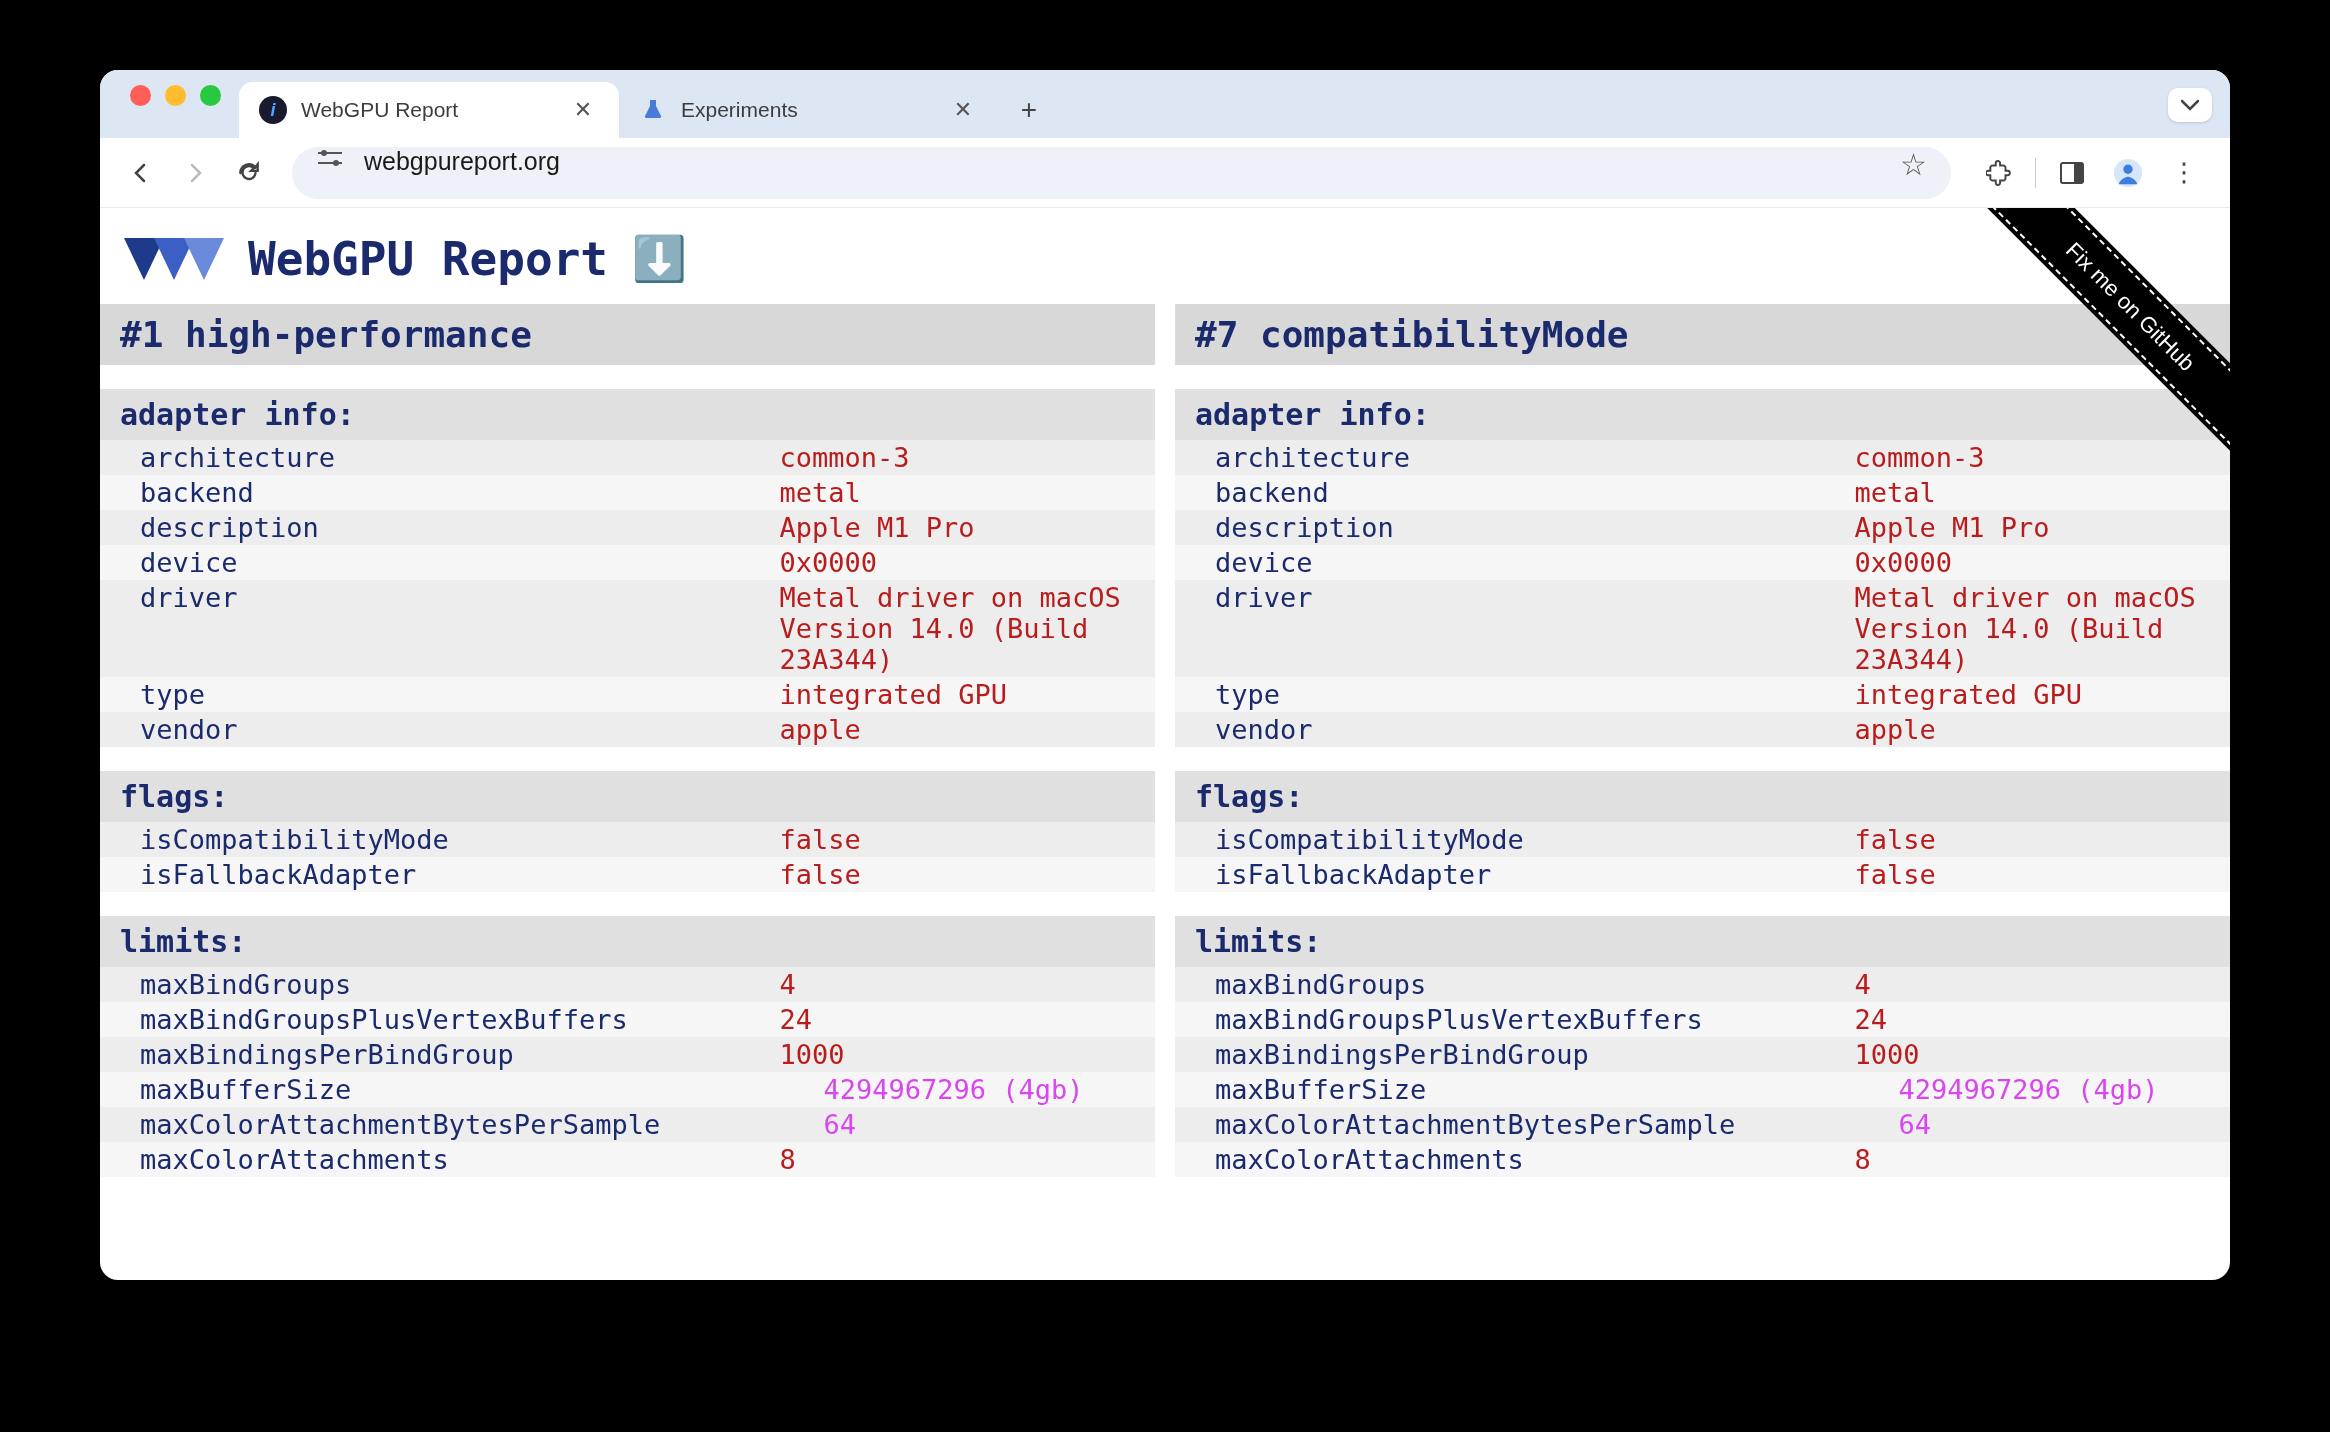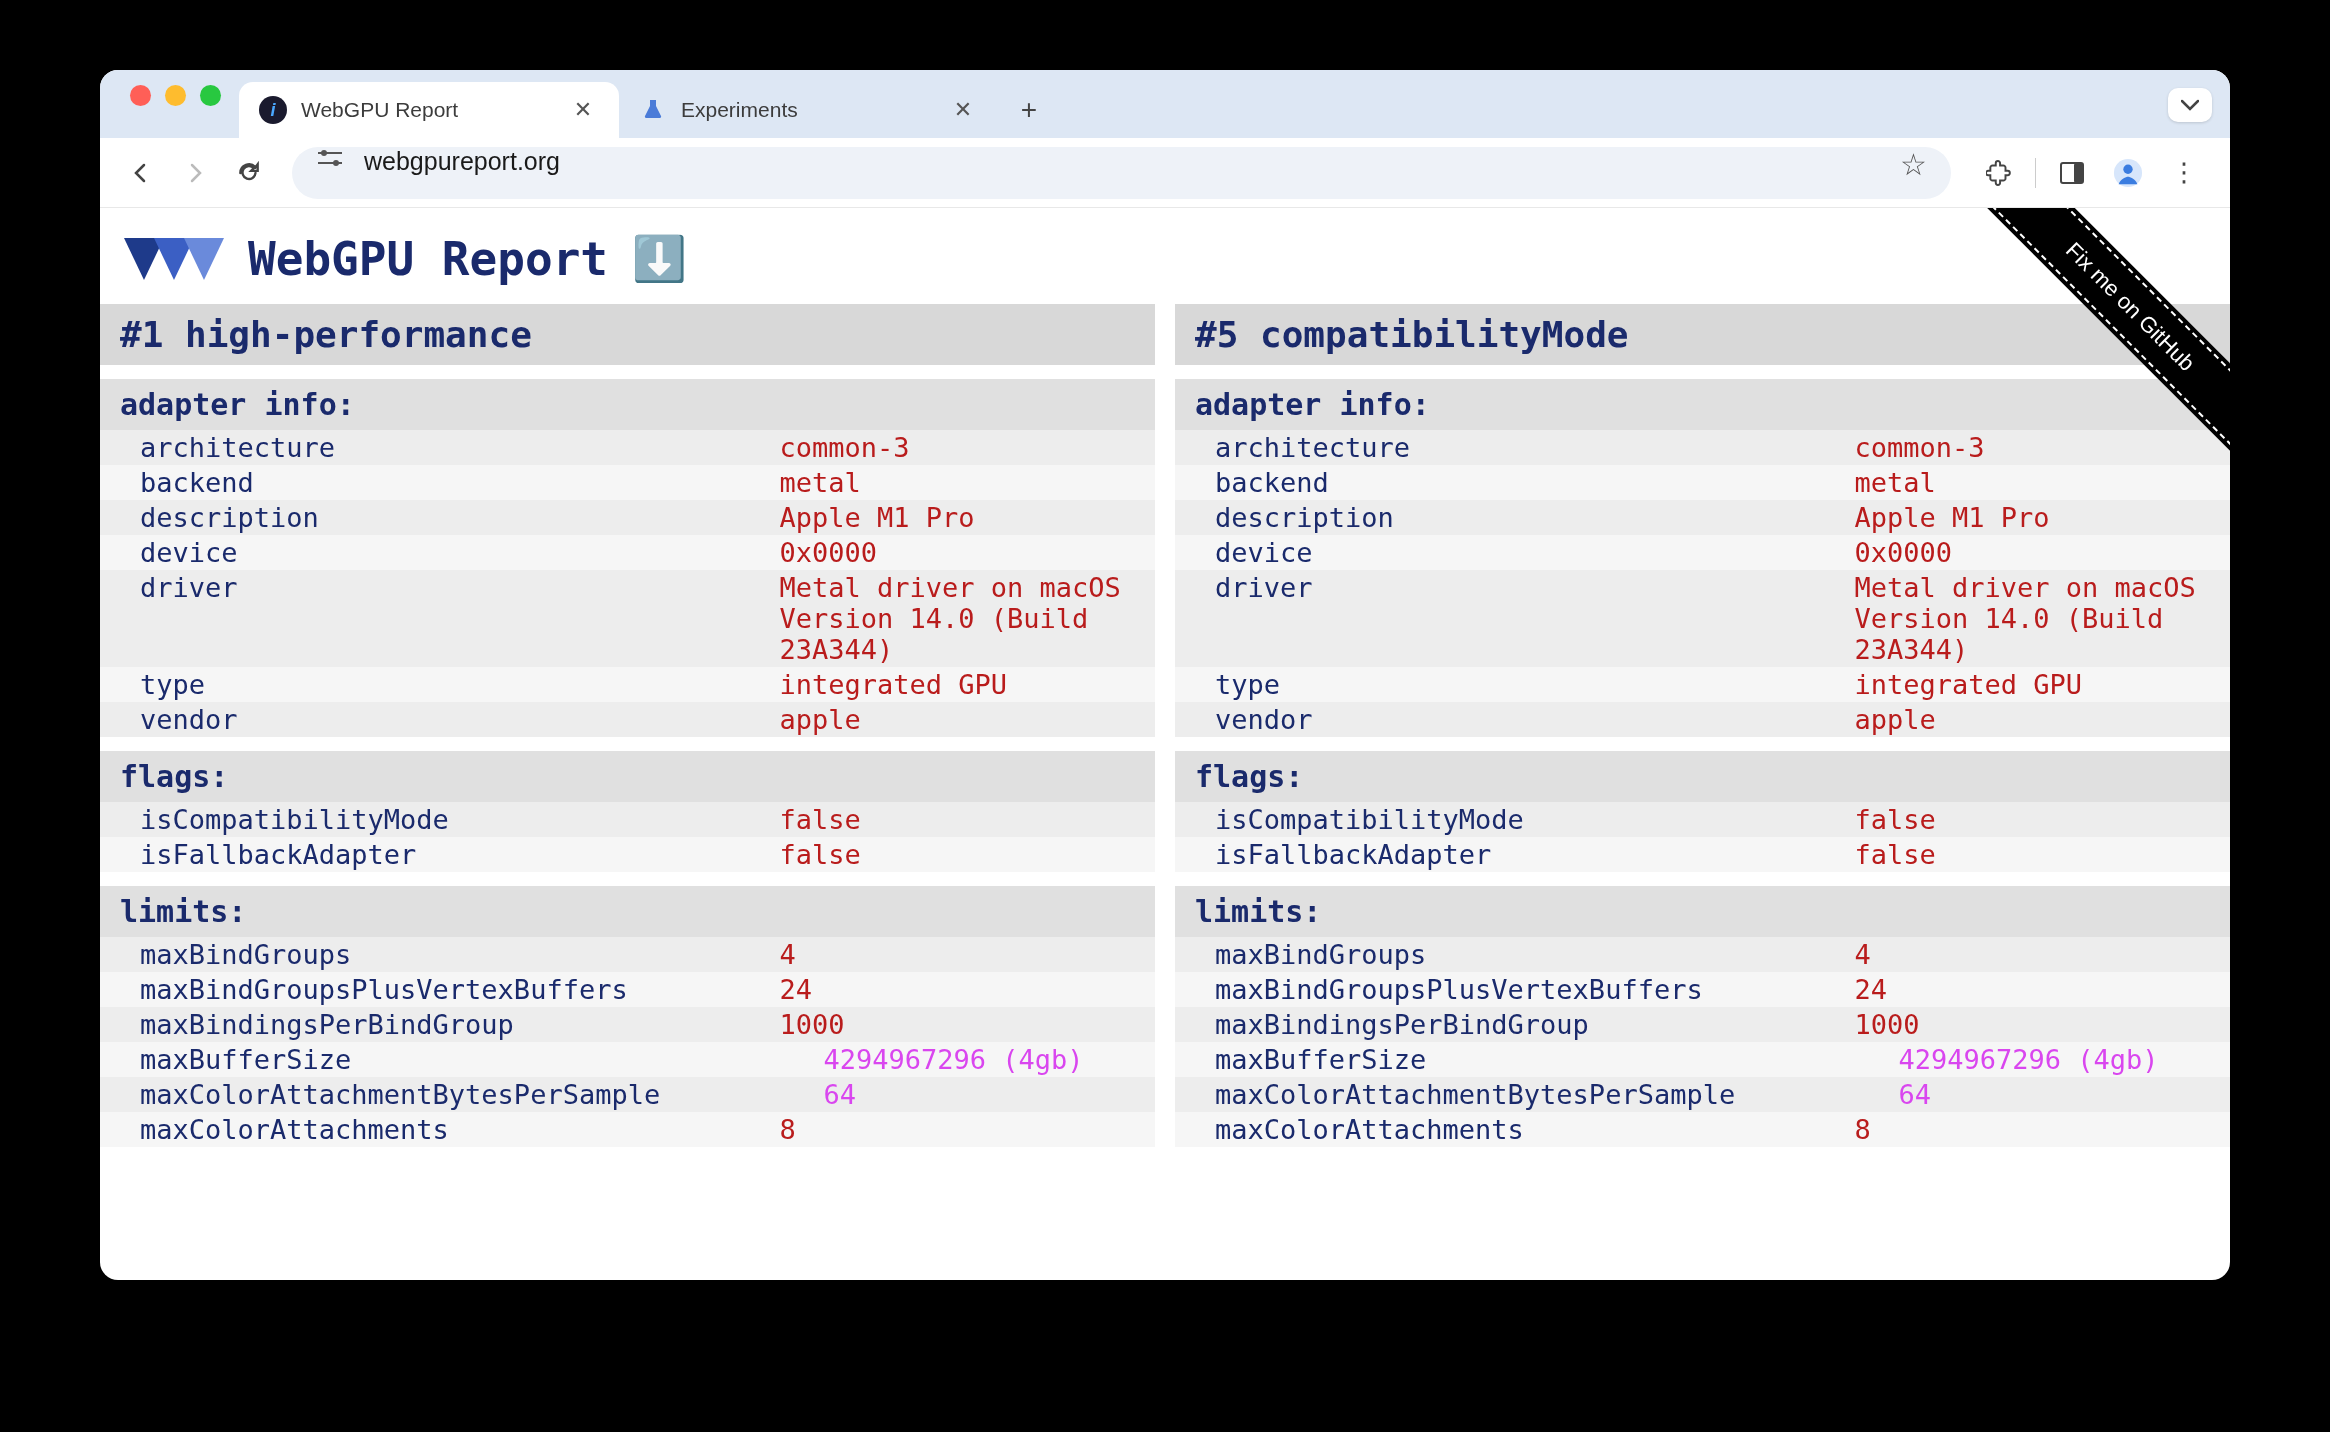--- a/index.html
+++ b/index.html
@@ -256,21 +256,21 @@
       font-weight: 800;
       color: #1a2a6c;
       padding: 10px 20px;
     }
     .section-header {
       background: #e0e0e0;
       font-size: 30px;
       font-weight: 700;
       color: #1a2a6c;
       padding: 8px 20px;
-      margin-top: 14px;
+      margin-top: 24px;
     }
     .row {
       display: flex;
       font-size: 27px;
       color: #1a2a6c;
       padding: 2px 0 2px 40px;
     }
     .row:nth-child(odd) { background: #ededed; }
     .row:nth-child(even) { background: #f6f6f6; }
     .row-key {
@@ -461,21 +461,21 @@
               <div class="row-key">maxColorAttachmentBytesPerSample</div>
               <div class="row-val hl">64</div>
             </div>
             <div class="row">
               <div class="row-key">maxColorAttachments</div>
               <div class="row-val">8</div>
             </div>
           </div>
         </div>
         <div class="adapter-col">
-          <div class="adapter-title">#5 compatibilityMode</div>
+          <div class="adapter-title">#7 compatibilityMode</div>
           <div class="section-header">adapter info:</div>
           <div class="rows-wrap">
             <div class="row">
               <div class="row-key">architecture</div>
               <div class="row-val">common-3</div>
             </div>
             <div class="row">
               <div class="row-key">backend</div>
               <div class="row-val">metal</div>
             </div>

